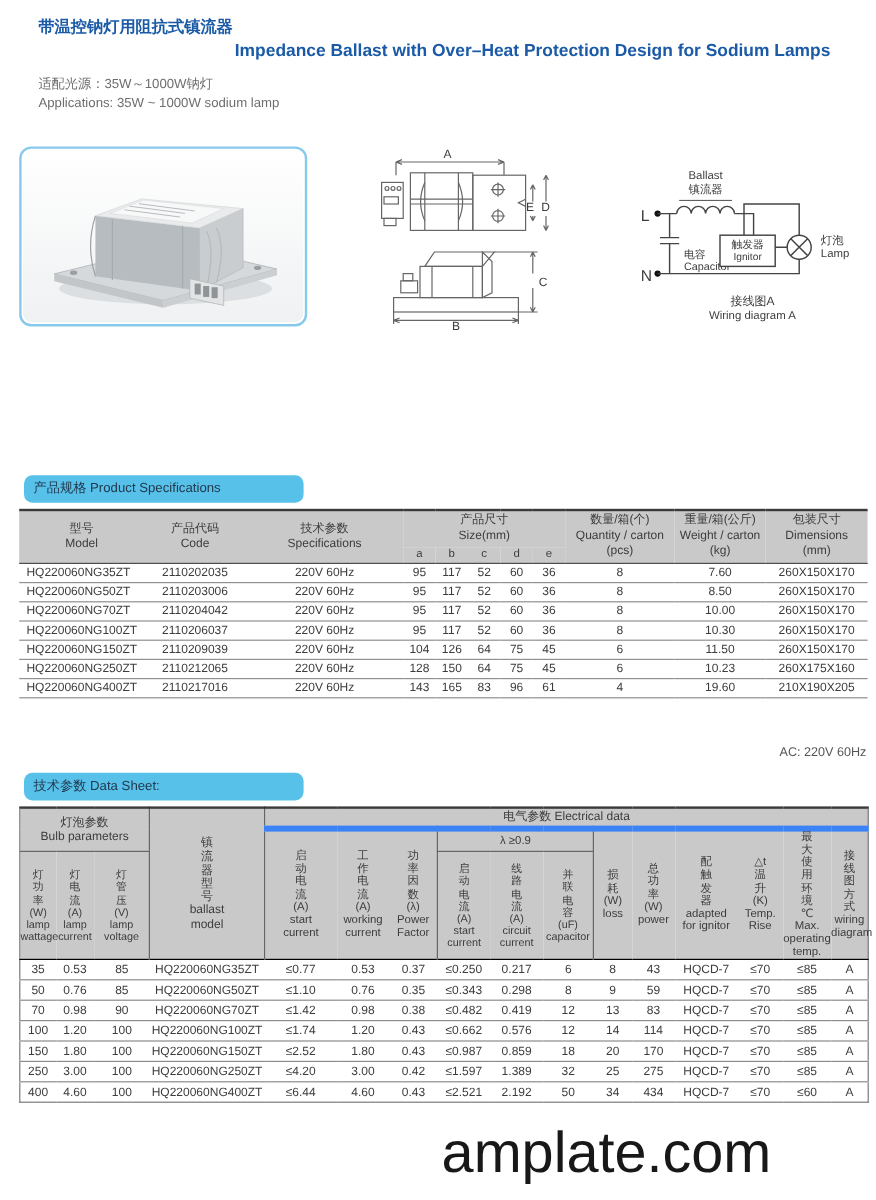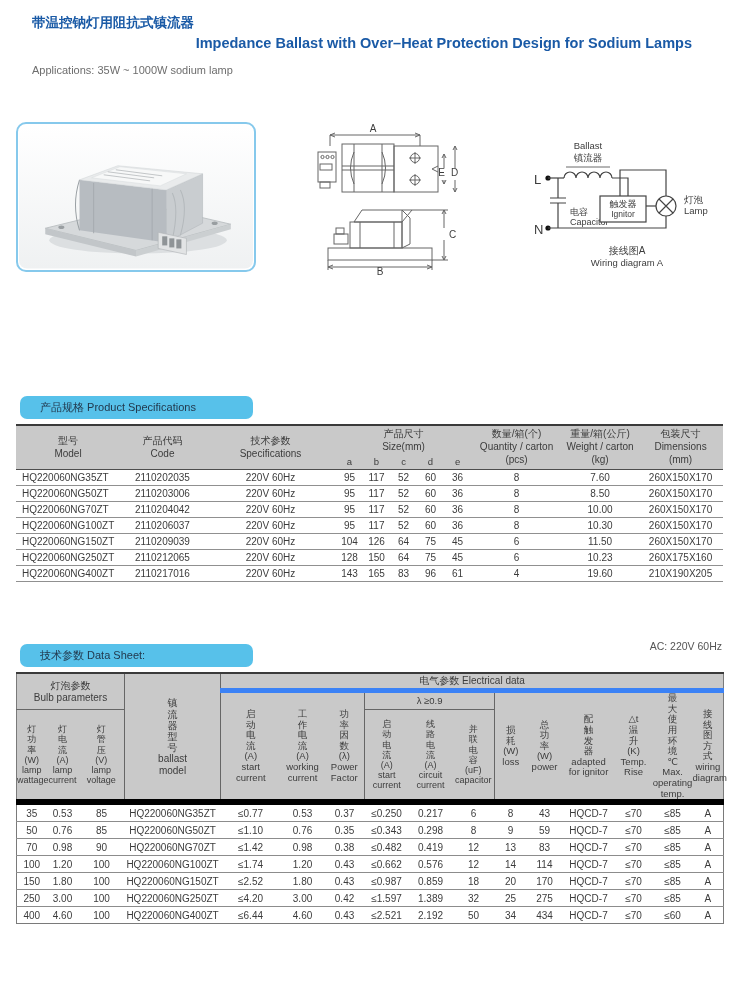--- a/index.html
+++ b/index.html
@@ -18,24 +18,24 @@
   
   .photo-box{position:absolute;left:16px;top:122px;width:234px;height:144px;
              border:2px solid #86c9ec;border-radius:10px;background:#fff;padding:1px;}
   .photo-box svg{display:block;width:100%;height:100%;}
   .dims-svg{position:absolute;left:298px;top:124px;}
   .wiring-svg{position:absolute;left:524px;top:132px;}
   svg text{font-family:"Liberation Sans","DejaVu Sans",sans-serif;fill:#3d3d3d;}
   
   .banner{position:absolute;left:20px;width:233px;height:23px;border-radius:7px;
           background:var(--banner-cyan);color:#22394e;font-size:11px;line-height:23px;
-          padding-left:20px;box-sizing:border-box;}
+          padding-left:8px;box-sizing:border-box;}
   .banner.specs{top:396px;}
   .banner.datasheet{top:644px;}
-  .ac-note{position:absolute;right:8px;top:640px;font-size:10.5px;color:#555;}
+  .ac-note{position:absolute;right:8px;top:621px;font-size:10.5px;color:#555;}
   
   table{border-collapse:collapse;table-layout:fixed;position:absolute;left:16px;width:707px;}
   th,td{padding:0;font-weight:normal;vertical-align:middle;text-align:center;
         font-size:10px;color:#3c3c3c;}
   thead th{background:var(--table-header-gray);white-space:pre-line;}
   
   .spec-table{top:424px;border-top:2px solid #3a3a3a;}
   .spec-table thead th{font-size:10px;line-height:1.28;height:30px;}
   .spec-table thead tr.letters th{height:13px;font-size:9.5px;}
   .spec-table tbody td{height:15px;border-bottom:1px solid #909090;}
@@ -47,34 +47,35 @@
   .data-table tr.r1 th{height:14px;font-size:10px;}
   .data-table tr.r2 th{height:16px;font-size:9.5px;}
   .data-table th.v{font-size:9px;line-height:1.12;vertical-align:middle;}
   .data-table th.g-bulb{border-bottom:1px solid #666;}
   .data-table th.g-elec{border-bottom:5px solid #3b82f6;}
   .data-table th.g-lambda{border-bottom:1px solid #666;border-left:1px solid #666;border-right:1px solid #666;}
   .data-table th.ballast{border-left:1px solid #666;border-right:1px solid #666;}
   .data-table th.bl{border-left:1px solid #666;}
   .data-table th.br{border-right:1px solid #666;}
   .data-table tbody td{height:16px;border-bottom:1px solid #8c8c8c;}
-  .data-table tbody tr:first-child td{border-top:6px solid #000000;}
+  .data-table tbody tr:first-child td{border-top:1px solid #000000;}
   .data-table tbody tr:last-child td{border-bottom:none;}
   
   .watermark{position:absolute;left:368px;top:934px;font-size:48px;color:#181818;
              font-family:"Liberation Sans","DejaVu Sans",sans-serif;}
 </style>
 </head>
 <body>
 
 <div class="page">
 
   <div class="doc-header">
     <h1 class="title-cn">带温控钠灯用阻抗式镇流器</h1>
     <h2 class="title-en">Impedance Ballast with Over–Heat Protection Design for Sodium Lamps</h2>
+    <p class="app-line">适配光源：35W～1000W钠灯</p>
     <p class="app-line">Applications: 35W ~ 1000W sodium lamp</p>
   </div>
 
   <div class="photo-box">
     <svg viewBox="0 0 232 142">
       <defs>
         <linearGradient id="pg" x1="0" y1="0" x2="0" y2="1">
           <stop offset="0" stop-color="#ffffff"></stop>
             <stop offset="1" stop-color="#eff1f2"></stop>
         </linearGradient>
@@ -570,14 +571,15 @@
           <td>34</td>
           <td>434</td>
           <td>HQCD-7</td>
           <td>≤70</td>
           <td>≤60</td>
           <td>A</td>
         </tr>
       </tbody>
   </table>
 
+  <div class="watermark">amplate.com</div>
 
 </div>
 
 </body></html>

